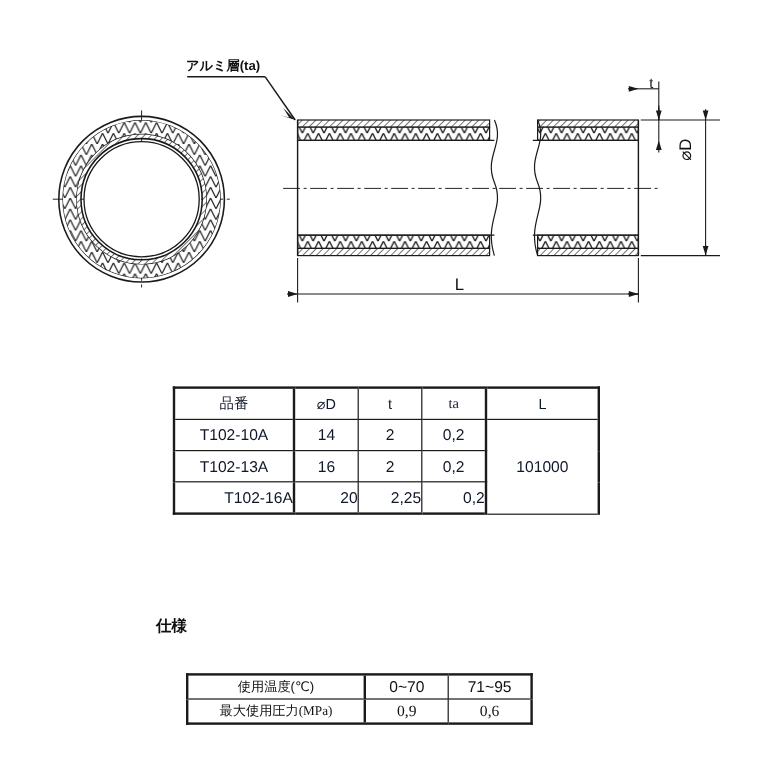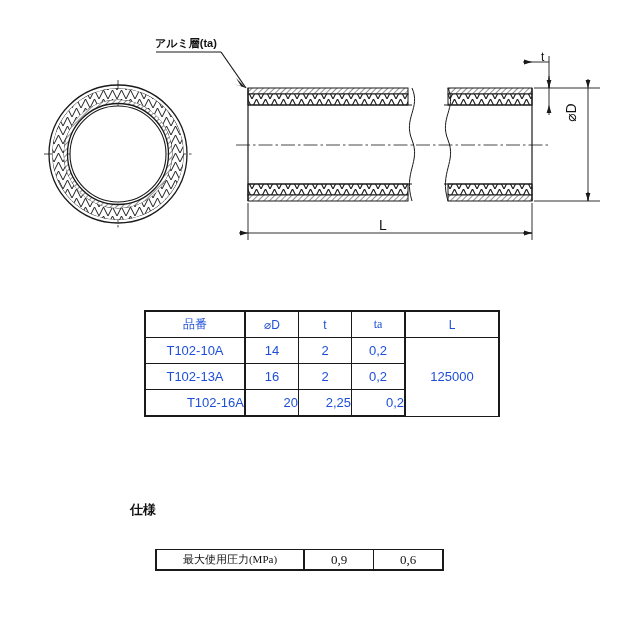--- a/index.html
+++ b/index.html
@@ -10,21 +10,21 @@
   body {
     width: 640px;
     height: 640px;
     position: relative;
     font-family: "Liberation Sans", "DejaVu Sans", sans-serif;
     color: #111111;
     overflow: hidden;
   }
   #sheet {
     position: absolute;
-    left: 0; top: 0;
+    left: 0; top: 12px;
     width: 640px;
     height: 620px;
   }
   svg.draw {
     position: absolute;
     left: 0; top: 0;
     width: 640px;
     height: 640px;
     overflow: visible;
   }
@@ -67,21 +67,21 @@
     border-collapse: collapse;
     font-size: 13px;
   }
   .tbl-main td, .tbl-main th {
     border: 1px solid #1a1a1a;
     padding: 0;
     height: 25px;
     text-align: center;
     vertical-align: middle;
     font-weight: normal;
-    color: #1d4ed8;
+    color: #0f172a;
   }
   .tbl-main .c-part  { width: 98px; }
   .tbl-main .c-d     { width: 52px; }
   .tbl-main .c-t     { width: 52px; }
   .tbl-main .c-ta    { width: 52px; font-family: Liberation Serif, serif; }
   .tbl-main .c-l     { width: 92px; }
   .tbl-main thead td { font-size: 12px; }
   .tbl-main .outer-l { border-left-width: 2px; }
   .tbl-main .outer-r { border-right-width: 2px; }
   .tbl-main thead td { border-top-width: 2px; }
@@ -275,21 +275,21 @@
         <td class="c-ta">ta</td>
         <td class="c-l sep-strong outer-r">L</td>
       </tr>
     </thead>
     <tbody>
       <tr>
         <td class="outer-l">T102-10A</td>
         <td class="sep-strong">14</td>
         <td>2</td>
         <td>0,2</td>
-        <td class="sep-strong outer-r" rowspan="3">125000</td>
+        <td class="sep-strong outer-r" rowspan="3">101000</td>
       </tr>
       <tr>
         <td class="outer-l">T102-13A</td>
         <td class="sep-strong">16</td>
         <td>2</td>
         <td>0,2</td>
       </tr>
       <tr class="last">
         <td class="outer-l">T102-16A</td>
         <td class="sep-strong">20</td>
@@ -297,20 +297,25 @@
         <td>0,2</td>
       </tr>
     </tbody>
   </table>
 
   <div class="lbl spec-title">仕様</div>
 
 
   <table class="tbl-spec">
     <tbody>
+      <tr class="first">
+        <td class="c-lab outer-l">使用温度(℃)</td>
+        <td class="c-v1 sep-strong">0~70</td>
+        <td class="c-v2 outer-r">71~95</td>
+      </tr>
       <tr class="last">
         <td class="c-lab outer-l">最大使用圧力(MPa)</td>
         <td class="c-v1 sep-strong">0,9</td>
         <td class="c-v2 outer-r">0,6</td>
       </tr>
     </tbody>
   </table>
 
 </div>
 

